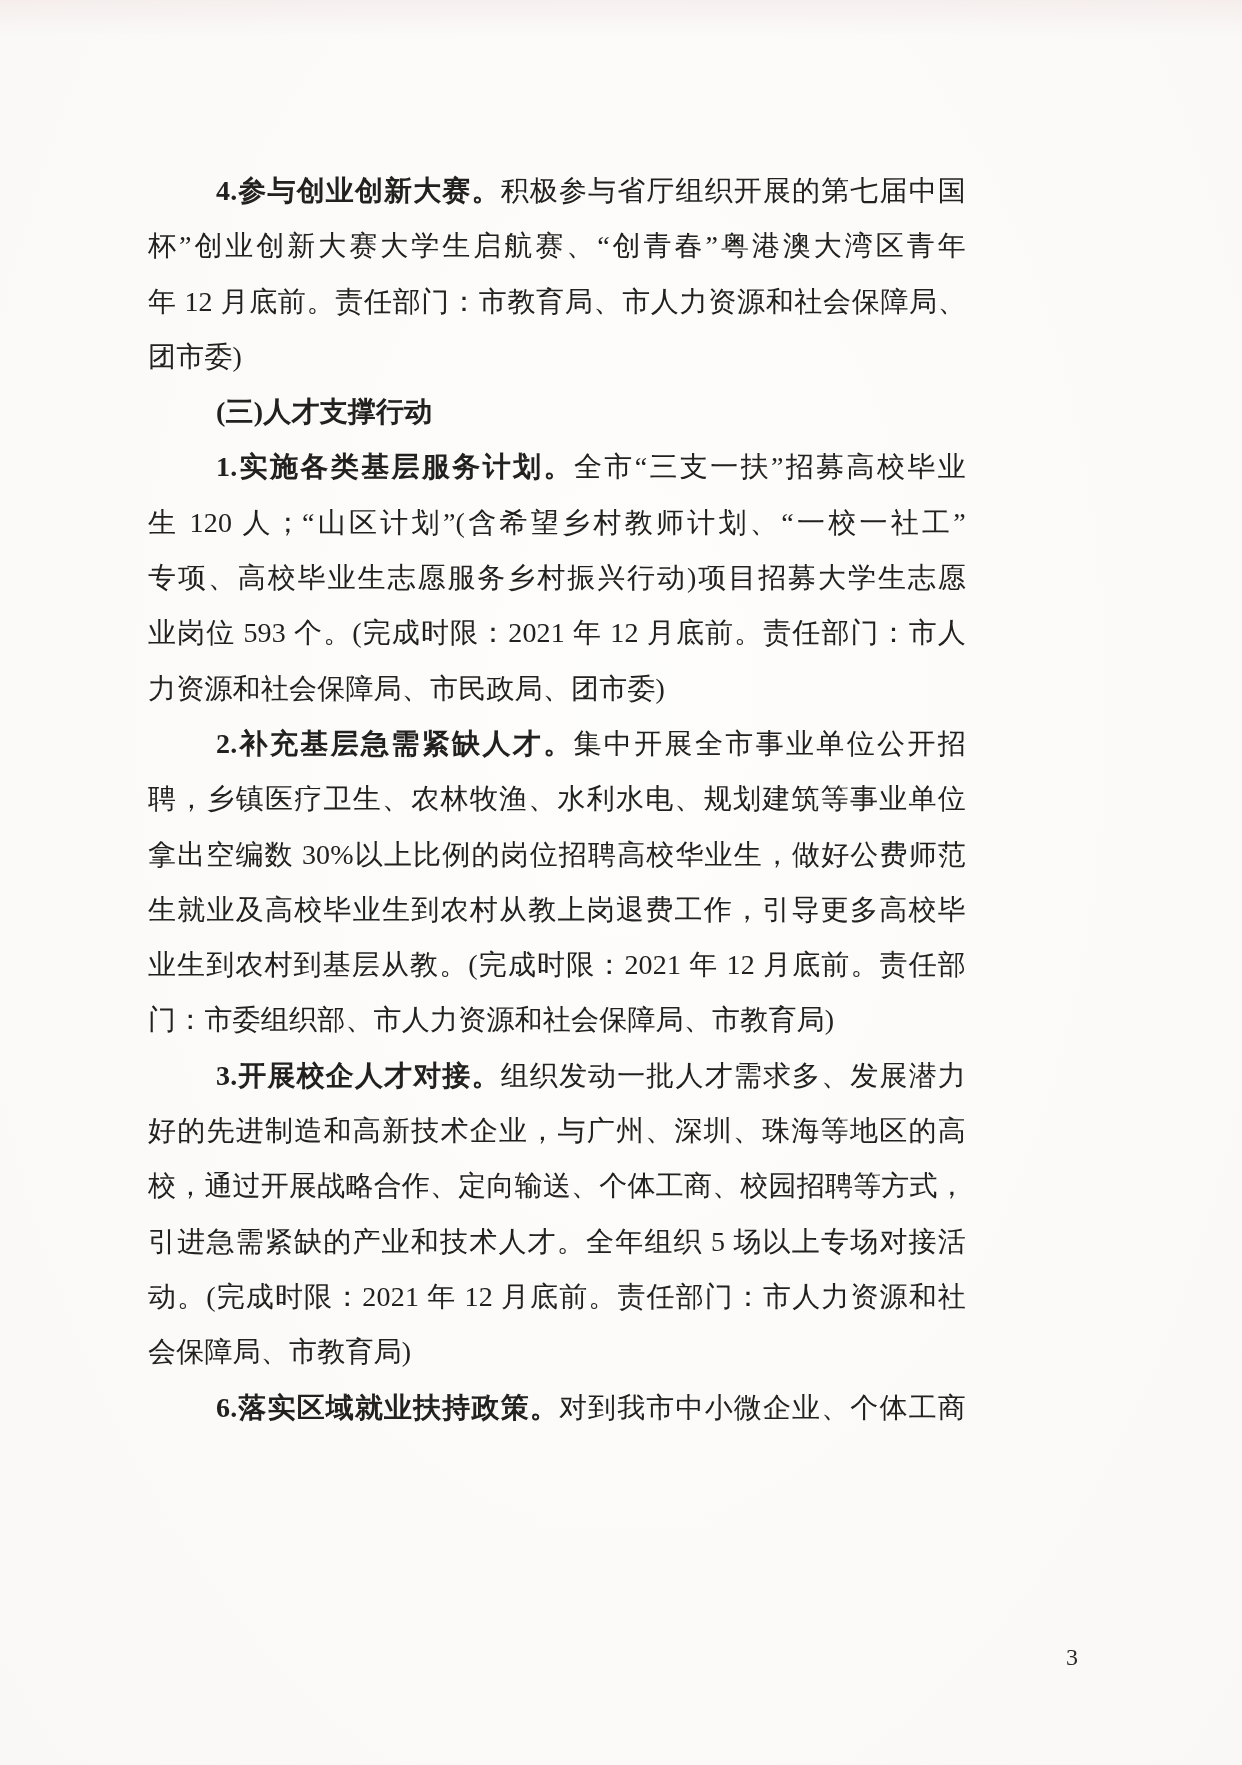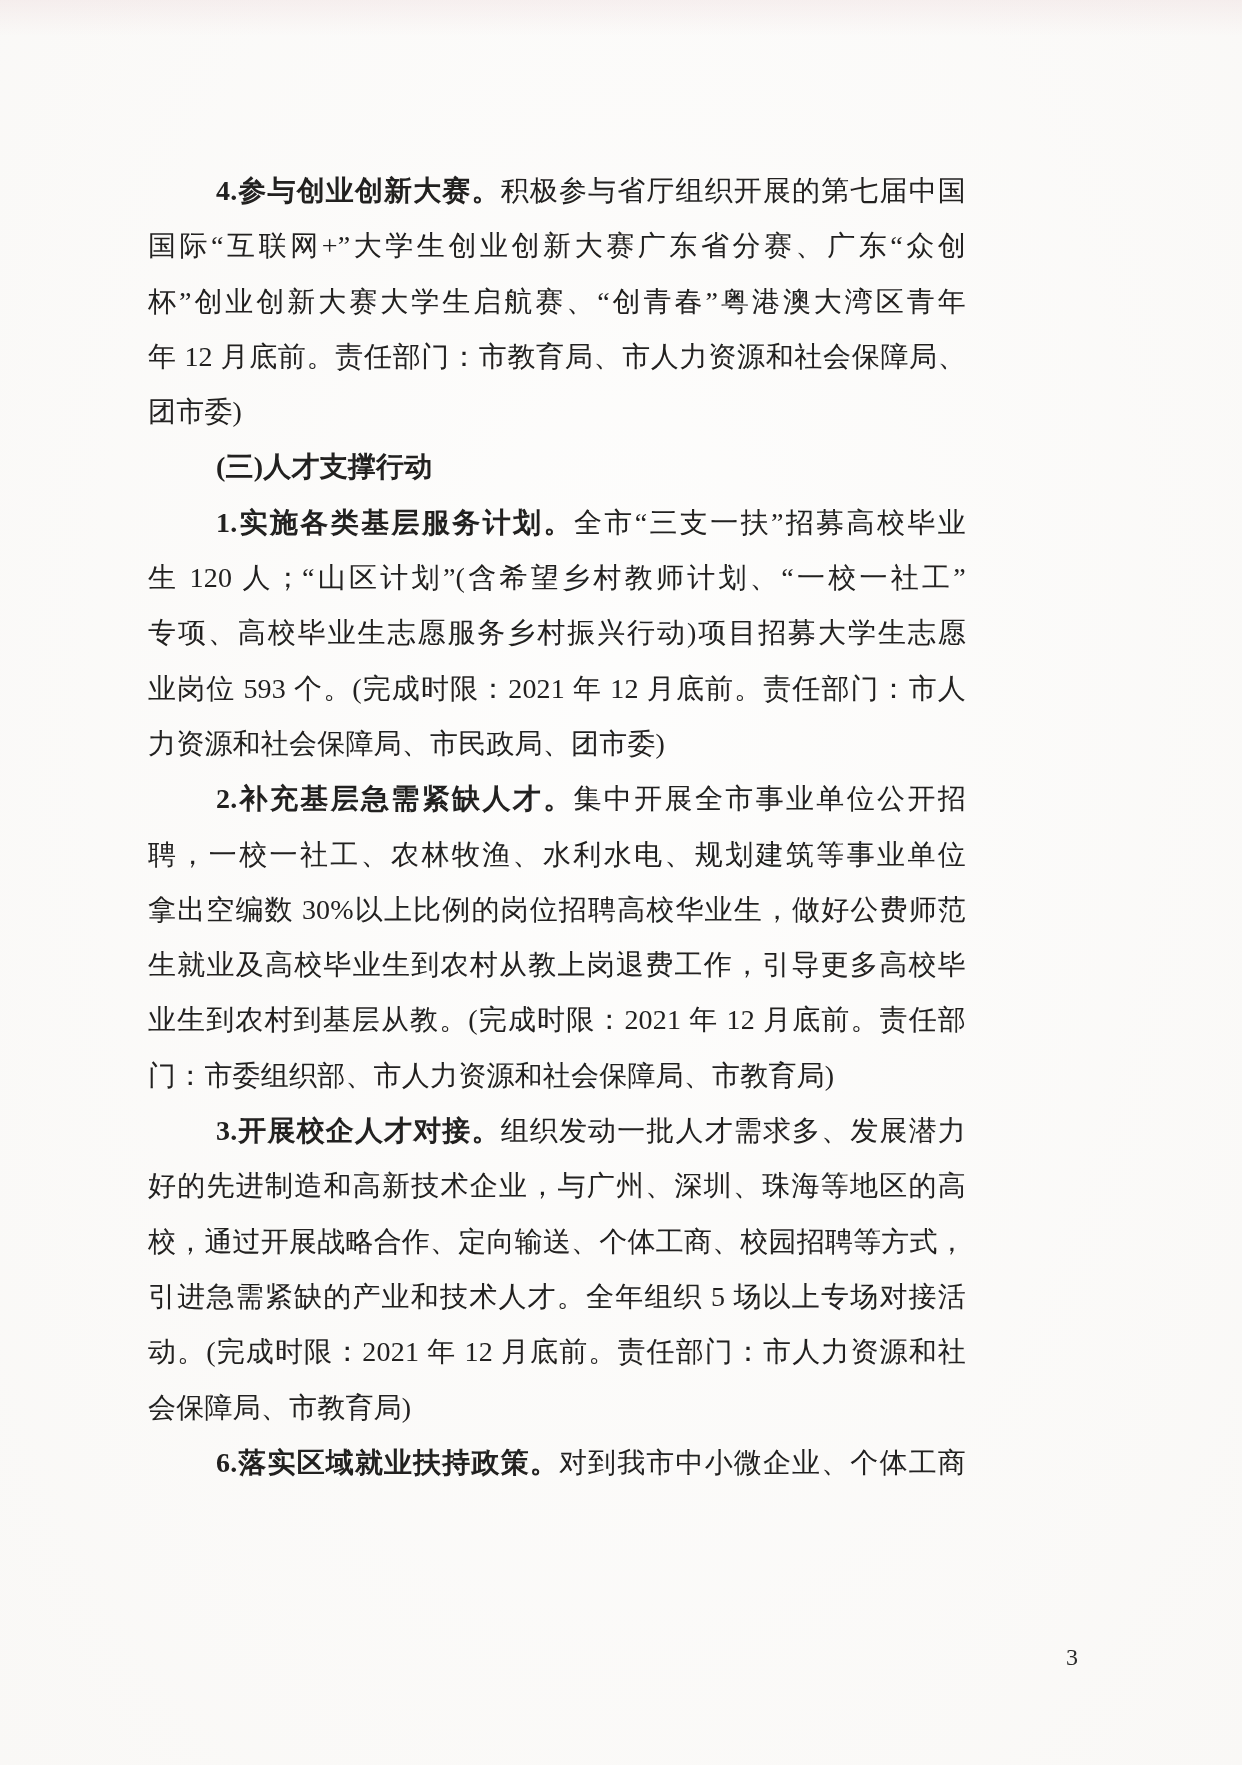--- a/index.html
+++ b/index.html
@@ -58,32 +58,31 @@
     line-height: 30px;
     color: #2a2a2a;
   }
 </style>
 </head>
 <body>
 
 <div class="page">
   <div class="text-block">
       <div class="line indent fill"><span class="b">4.参与创业创新大赛。</span><span class="r">积极参与省厅组织开展的第七届中国</span></div>
-      <div class="line fill"><span class="r">国际“互联网+”大学生创业创新大赛广东省分赛、广东“众创</span></div>
       <div class="line fill"><span class="r">杯”创业创新大赛大学生启航赛、“创青春”粤港澳大湾区青年</span></div>
       <div class="line fill"><span class="r">年 12 月底前。责任部门：市教育局、市人力资源和社会保障局、</span></div>
       <div class="line"><span class="r">团市委)</span></div>
       <div class="line indent"><span class="b">(三)人才支撑行动</span></div>
       <div class="line indent fill"><span class="b">1.实施各类基层服务计划。</span><span class="r">全市“三支一扶”招募高校毕业</span></div>
       <div class="line fill"><span class="r">生 120 人；“山区计划”(含希望乡村教师计划、“一校一社工”</span></div>
       <div class="line fill"><span class="r">专项、高校毕业生志愿服务乡村振兴行动)项目招募大学生志愿</span></div>
       <div class="line fill"><span class="r">业岗位 593 个。(完成时限：2021 年 12 月底前。责任部门：市人</span></div>
       <div class="line"><span class="r">力资源和社会保障局、市民政局、团市委)</span></div>
       <div class="line indent fill"><span class="b">2.补充基层急需紧缺人才。</span><span class="r">集中开展全市事业单位公开招</span></div>
-      <div class="line fill"><span class="r">聘，一校一社工、农林牧渔、水利水电、规划建筑等事业单位</span></div>
+      <div class="line fill"><span class="r">聘，乡镇医疗卫生、农林牧渔、水利水电、规划建筑等事业单位</span></div>
       <div class="line fill"><span class="r">拿出空编数 30%以上比例的岗位招聘高校华业生，做好公费师范</span></div>
       <div class="line fill"><span class="r">生就业及高校毕业生到农村从教上岗退费工作，引导更多高校毕</span></div>
       <div class="line fill"><span class="r">业生到农村到基层从教。(完成时限：2021 年 12 月底前。责任部</span></div>
       <div class="line"><span class="r">门：市委组织部、市人力资源和社会保障局、市教育局)</span></div>
       <div class="line indent fill"><span class="b">3.开展校企人才对接。</span><span class="r">组织发动一批人才需求多、发展潜力</span></div>
       <div class="line fill"><span class="r">好的先进制造和高新技术企业，与广州、深圳、珠海等地区的高</span></div>
       <div class="line fill"><span class="r">校，通过开展战略合作、定向输送、个体工商、校园招聘等方式，</span></div>
       <div class="line fill"><span class="r">引进急需紧缺的产业和技术人才。全年组织 5 场以上专场对接活</span></div>
       <div class="line fill"><span class="r">动。(完成时限：2021 年 12 月底前。责任部门：市人力资源和社</span></div>
       <div class="line"><span class="r">会保障局、市教育局)</span></div>

